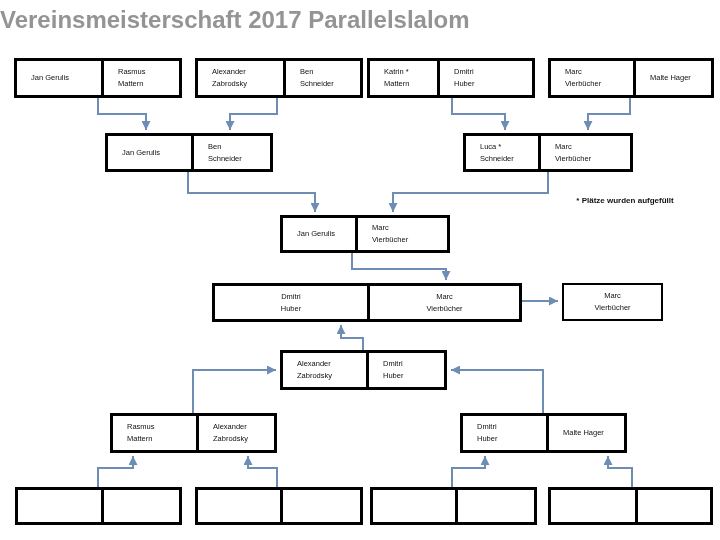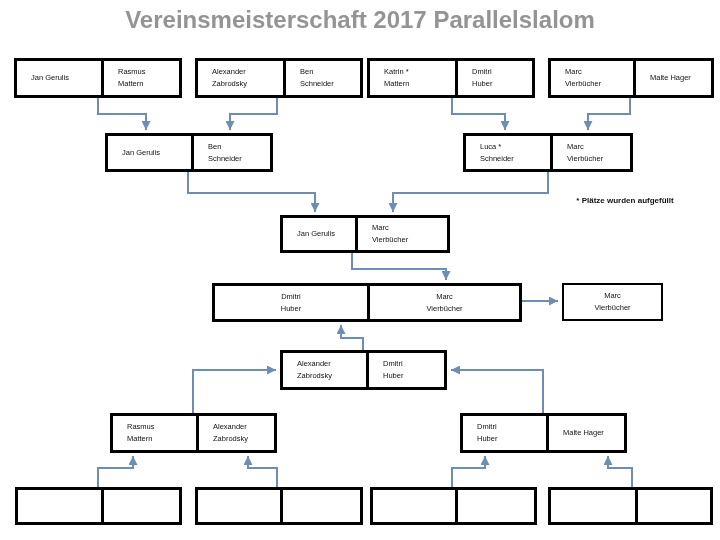--- a/index.html
+++ b/index.html
@@ -9,21 +9,21 @@
   }
   html,body{margin:0;padding:0;}
   body{
     width:720px;height:540px;background:#ffffff;
     font-family:"Liberation Sans", sans-serif;
     overflow:hidden;
   }
   .slide{position:relative;width:720px;height:540px;background:#fff;}
   .title{
     position:absolute;top:6px;left:0;width:720px;margin:0;
-    text-align:center;font-size:24px;font-weight:bold;
+    text-align:left;font-size:24px;font-weight:bold;
     color:var(--title);letter-spacing:0px;
   }
   svg.connectors{position:absolute;left:0;top:0;pointer-events:none;}
   svg.connectors polyline, svg.connectors line{
     fill:none;stroke:var(--connector);stroke-width:2;
   }
   .box{
     position:absolute;display:flex;box-sizing:border-box;
     border:3px solid var(--border);background:#ffffff;
   }
@@ -83,38 +83,38 @@
     <div class="cell snd">Rasmus
 Mattern</div>
   </div>
   <div class="box" style="left:195px;top:58px;width:168px;height:40px">
     <div class="cell" style="width:85px">Alexander
 Zabrodsky</div>
     <div class="cell snd">Ben
 Schneider</div>
   </div>
   <div class="box" style="left:367px;top:58px;width:168px;height:40px">
-    <div class="cell" style="width:85px">Katrin *
+    <div class="cell" style="width:67px">Katrin *
 Mattern</div>
     <div class="cell snd">Dmitri
 Huber</div>
   </div>
   <div class="box" style="left:548px;top:58px;width:166px;height:40px">
     <div class="cell" style="width:82px">Marc
 Vierbücher</div>
     <div class="cell snd">Malte Hager</div>
   </div>
 
   <div class="box" style="left:105px;top:133px;width:168px;height:39px">
     <div class="cell" style="width:83px">Jan Gerulis</div>
     <div class="cell snd">Ben
 Schneider</div>
   </div>
   <div class="box" style="left:463px;top:133px;width:170px;height:39px">
-    <div class="cell" style="width:84px">Luca *
+    <div class="cell" style="width:72px">Luca *
 Schneider</div>
     <div class="cell snd">Marc
 Vierbücher</div>
   </div>
 
   <div class="footnote">* Plätze wurden aufgefüllt</div>
 
   <div class="box" style="left:280px;top:215px;width:170px;height:38px">
     <div class="cell" style="width:72px">Jan Gerulis</div>
     <div class="cell snd">Marc

